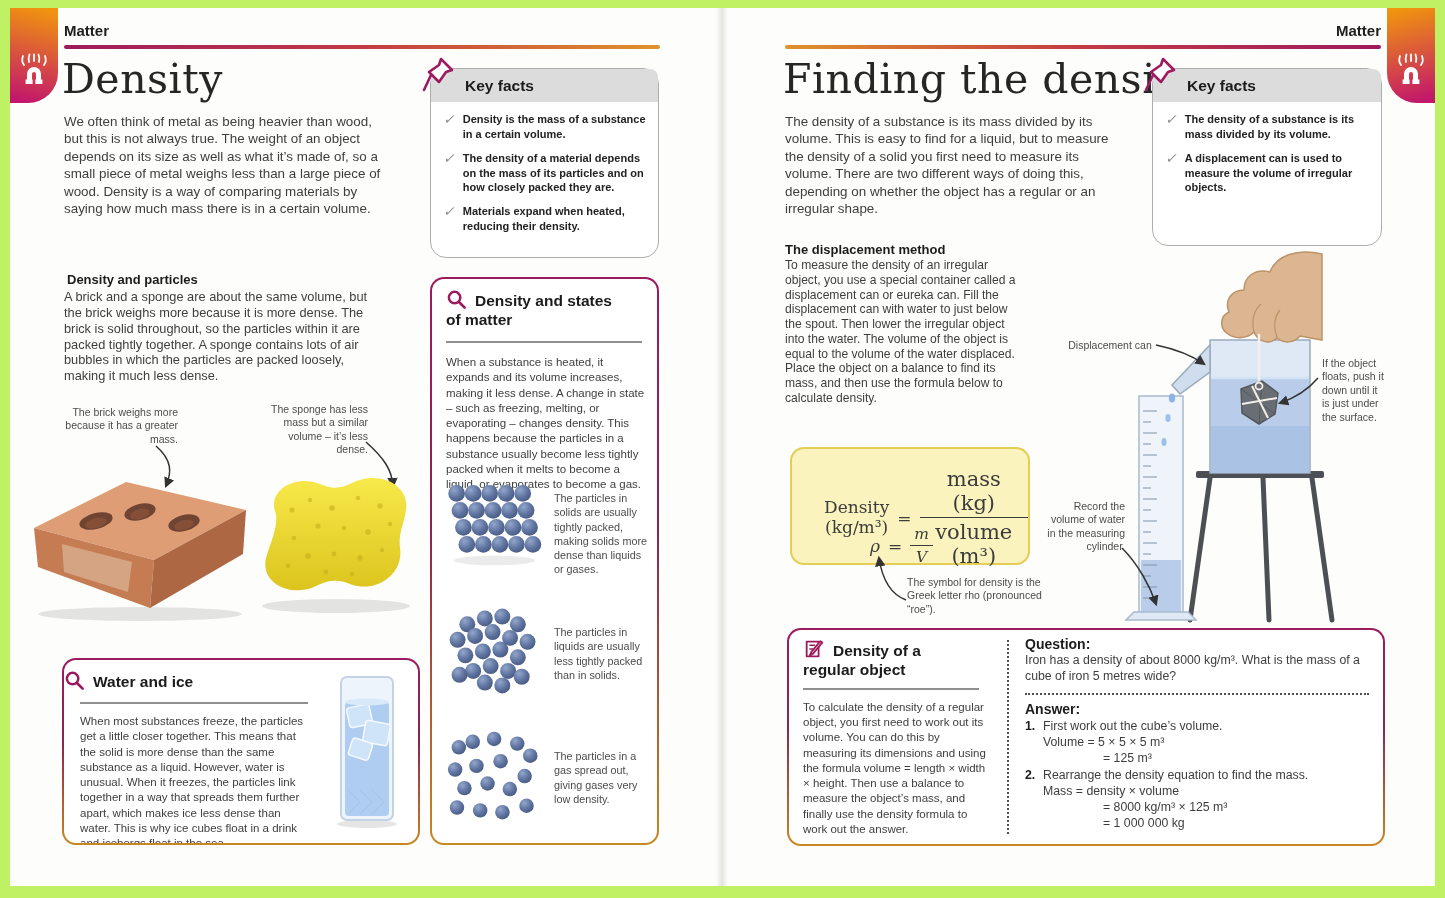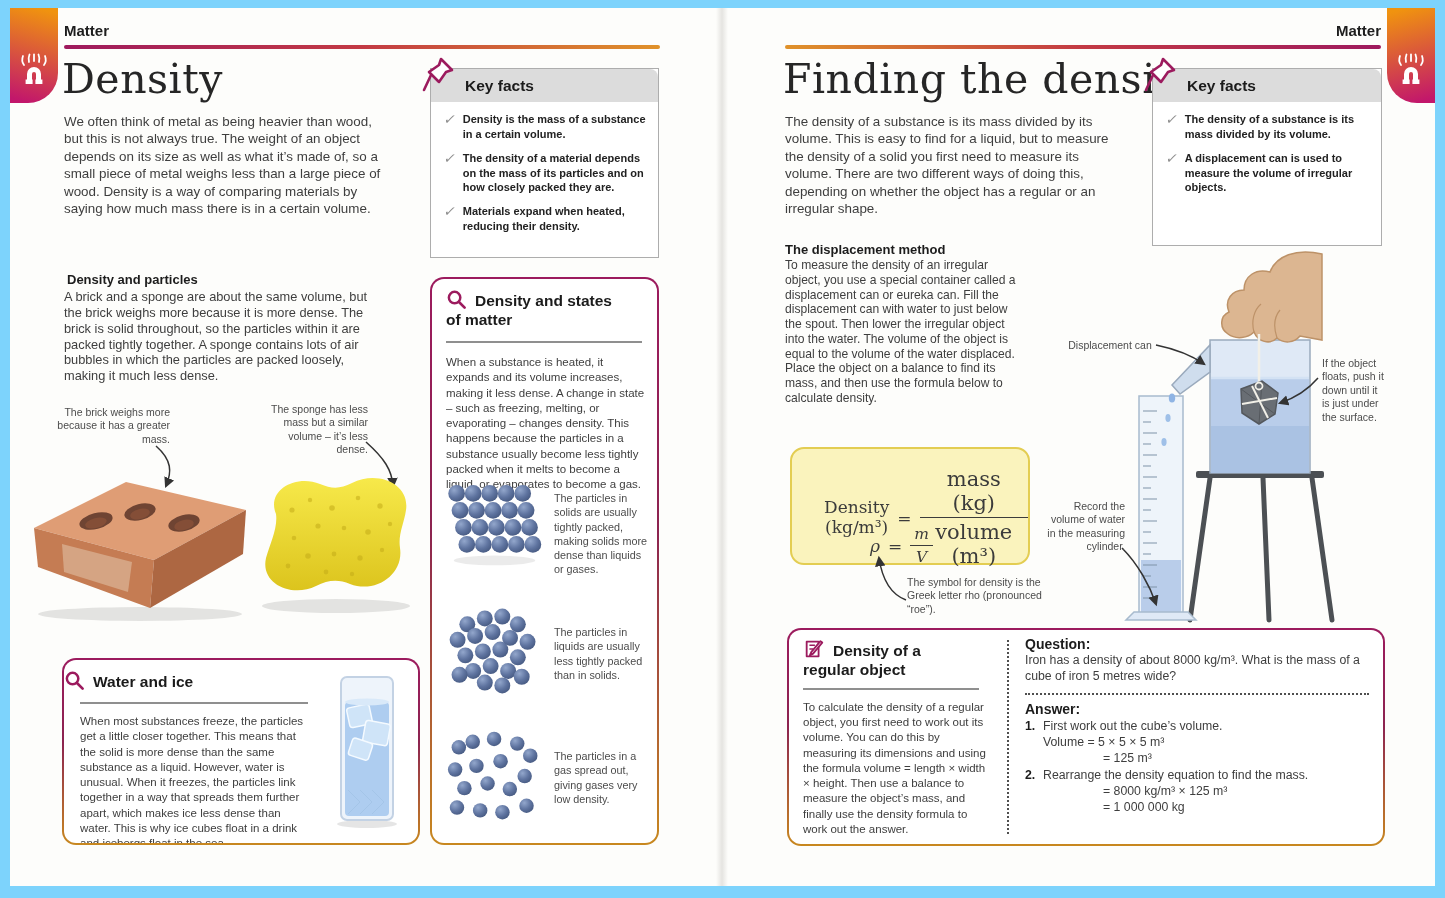--- a/index.html
+++ b/index.html
@@ -1,18 +1,18 @@
 <!DOCTYPE html>
 <html><head>
 <meta charset="utf-8">
 <style>
   * { margin:0; padding:0; box-sizing:border-box; }
   html,body { background:#2a2a2a; }
   .book {
-    position:relative; width:1445px; height:898px; background:#7dd3fc;
+    position:relative; width:1445px; height:898px; background:#bef264;
     font-family:"Liberation Sans", sans-serif; overflow:hidden;
   }
   .spread { position:absolute; left:10px; top:8px; right:10px; bottom:12px; background:#fdfdfb; }
   .spine { position:absolute; top:8px; bottom:12px; left:716px; width:12px;
     background:linear-gradient(90deg, rgba(0,0,0,0) 0%, rgba(120,115,105,.18) 50%, rgba(0,0,0,0) 100%); }
 
   
   .tab { position:absolute; top:8px; width:48px; height:95px; z-index:5; }
   .tab-left  { left:10px;  border-radius:0 0 30px 0; background:linear-gradient(195deg,#f0930f 5%,#c2176b 95%); }
   .tab-right { right:10px; border-radius:0 0 0 30px; background:linear-gradient(165deg,#f0930f 5%,#c2176b 95%); }
@@ -23,21 +23,21 @@
   .rule-l { left:64px; top:45px; width:596px; background:linear-gradient(90deg,#9e1a5e,#c33a44,#e0922a); }
   .rule-r { left:785px; top:45px; width:596px; background:linear-gradient(90deg,#e0922a,#c33a44,#9e1a5e); }
 
   .h1 { position:absolute; font-family:"DejaVu Serif", serif; font-weight:500;
         font-size:41px; color:#262626; letter-spacing:.5px; }
   .body-text { position:absolute; color:#3e3e3e; }
   .sec-head { position:absolute; font-weight:bold; font-size:13px; color:#1c1c1c; }
   .annot { position:absolute; font-size:10.5px; line-height:1.28; color:#4c4c4c; }
 
   
-  .keyfacts { position:absolute; background:#fff; border:1.5px solid #adadad; border-radius:0; }
+  .keyfacts { position:absolute; background:#fff; border:1.5px solid #adadad; border-radius:16px; }
   .kf-head { background:#dcdcdc; border-radius:8px 8px 0 0; padding:8px 10px 7px 34px;
              font-size:15.5px; font-weight:bold; color:#1b1b1b; }
   .kf-pin { position:absolute; left:-12px; top:-14px; }
   .kf-body { padding:10px 12px 8px 12px; }
   .kf-item { display:flex; gap:8px; margin-bottom:9px; font-size:11px; font-weight:bold;
              color:#222; line-height:1.35; }
   .check { color:#8f8f8f; font-weight:normal; font-size:14px; line-height:1.1; font-style:italic; }
   .check::before { content:"✓"; }
 
   
@@ -135,21 +135,21 @@
       <div class="kf-item">
           <span class="check"></span>
           <span>Materials expand when heated, reducing their density.</span>
         </div>
     </div>
   </div>
 
   <div class="sec-head" style="left:67px;top:272px;">Density and particles</div>
   <div class="body-text" style="left:64px;top:289px;width:318px;font-size:12.8px;line-height:1.24;">A brick and a sponge are about the same volume, but the brick weighs more because it is more dense. The brick is solid throughout, so the particles within it are packed tightly together. A sponge contains lots of air bubbles in which the particles are packed loosely, making it much less dense.</div>
 
-  <div class="annot" style="left:56px;top:406px;width:114px;text-align:right;">The brick weighs more because it has a greater mass.</div>
+  <div class="annot" style="left:64px;top:406px;width:114px;text-align:right;">The brick weighs more because it has a greater mass.</div>
   <div class="annot" style="left:254px;top:403px;width:114px;text-align:right;">The sponge has less mass but a similar volume – it’s less dense.</div>
 
   <svg class="abs" style="left:0;top:0;pointer-events:none;" width="720" height="620" viewBox="0 0 720 620">
     <defs>
       <marker id="ah" markerWidth="8" markerHeight="8" refX="5.5" refY="3.5" orient="auto">
         <path d="M0,0 L7,3.5 L0,7 Z" fill="#333"></path>
       </marker>
     </defs>
     <path d="M156,446 C172,460 172,472 166,486" fill="none" stroke="#333" stroke-width="1.5" marker-end="url(#ah)"></path>
     <path d="M366,442 C384,458 392,470 393,486" fill="none" stroke="#333" stroke-width="1.5" marker-end="url(#ah)"></path>
@@ -498,18 +498,19 @@
         <div class="step">
           <span class="n">1.</span>
           <span>First work out the cube’s volume.</span>
         </div>
         <div class="stepline ind1">Volume = 5 × 5 × 5 m³</div>
         <div class="stepline ind2">= 125 m³</div>
         <div class="step">
           <span class="n">2.</span>
           <span>Rearrange the density equation to find the mass.</span>
         </div>
+        <div class="stepline ind1">Mass = density × volume</div>
         <div class="stepline ind2">= 8000 kg/m³ × 125 m³</div>
         <div class="stepline ind2">= 1 000 000 kg</div>
       </div>
     </div>
   </div>
 </div>
 
 </body></html>

